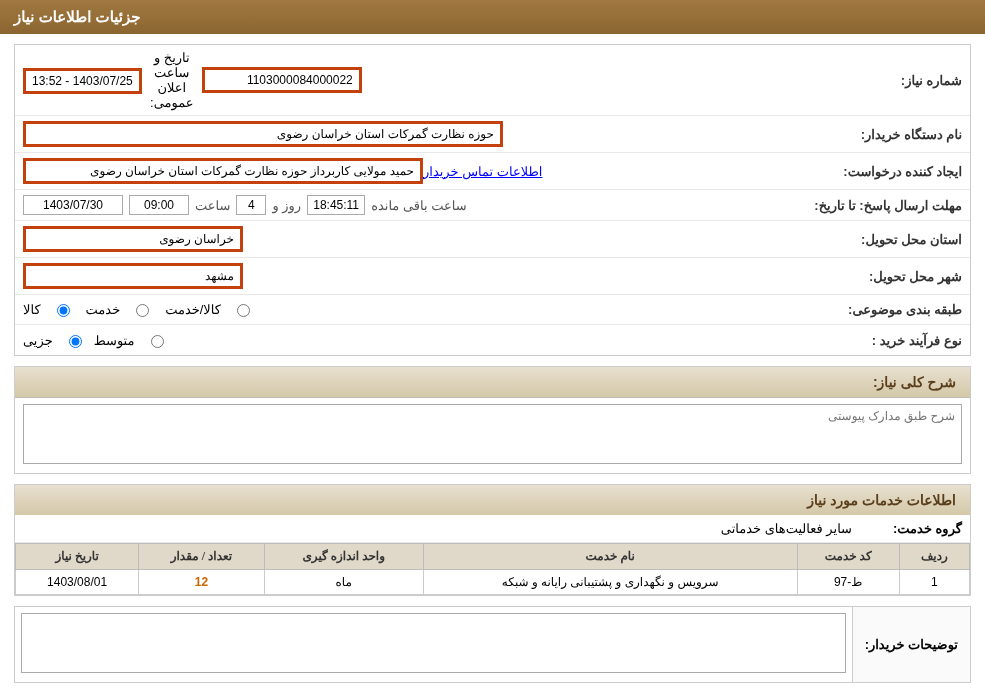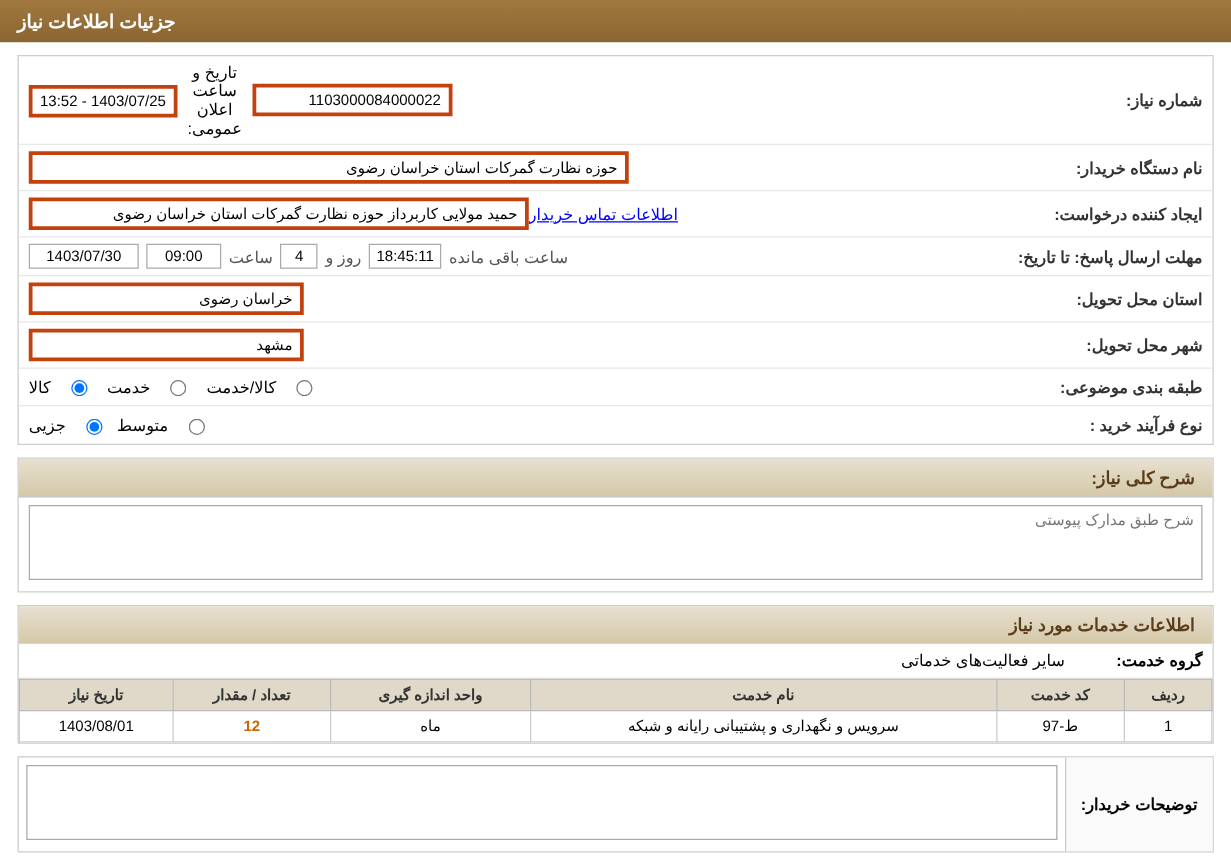--- a/index.html
+++ b/index.html
@@ -180,20 +180,21 @@
       border-collapse: collapse;
       font-size: 12px;
     }
     .data-table th {
       background: #e0d8c8;
       border: 1px solid #bbb;
       padding: 5px 8px;
       text-align: center;
       font-weight: bold;
       color: #333;
+      font-family: Liberation Serif, serif;
     }
     .data-table td {
       border: 1px solid #ccc;
       padding: 5px 8px;
       text-align: center;
       background: #fff;
     }
     .td-orange {
       color: #cc6600;
       font-weight: bold;
@@ -289,21 +290,21 @@
           <div class="form-row">
             <div class="label-cell">مهلت ارسال پاسخ: تا تاریخ:</div>
             <div class="value-cell">
               <div class="deadline-row">
                 <span class="deadline-label">ساعت باقی مانده</span>
                 <span class="deadline-box" style="width:58px;">18:45:11</span>
                 <span class="deadline-label">روز و</span>
                 <span class="deadline-box" style="width:30px;">4</span>
                 <span class="deadline-label">ساعت</span>
                 <span class="deadline-box" style="width:60px;">09:00</span>
-                <span class="deadline-box" style="width:88px;">1403/07/30</span>
+                <span class="deadline-box" style="width:100px;">1403/07/30</span>
               </div>
             </div>
           </div>
 
           <div class="form-row">
             <div class="label-cell">استان محل تحویل:</div>
             <div class="value-cell">
               <span class="text-box text-box-medium">خراسان رضوی</span>
             </div>
           </div>

